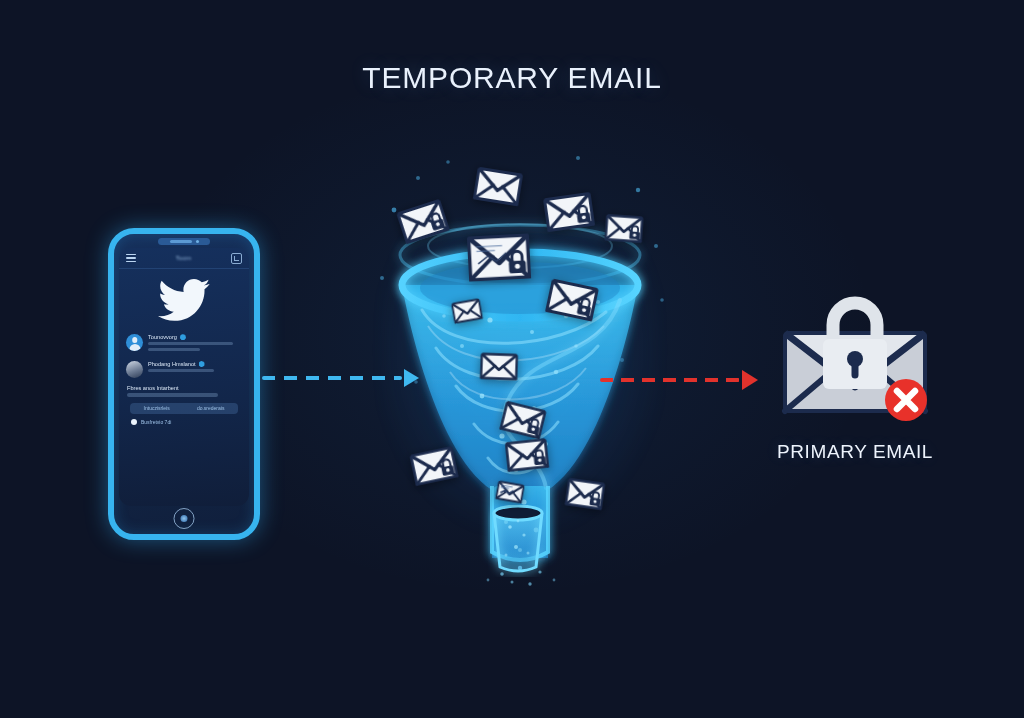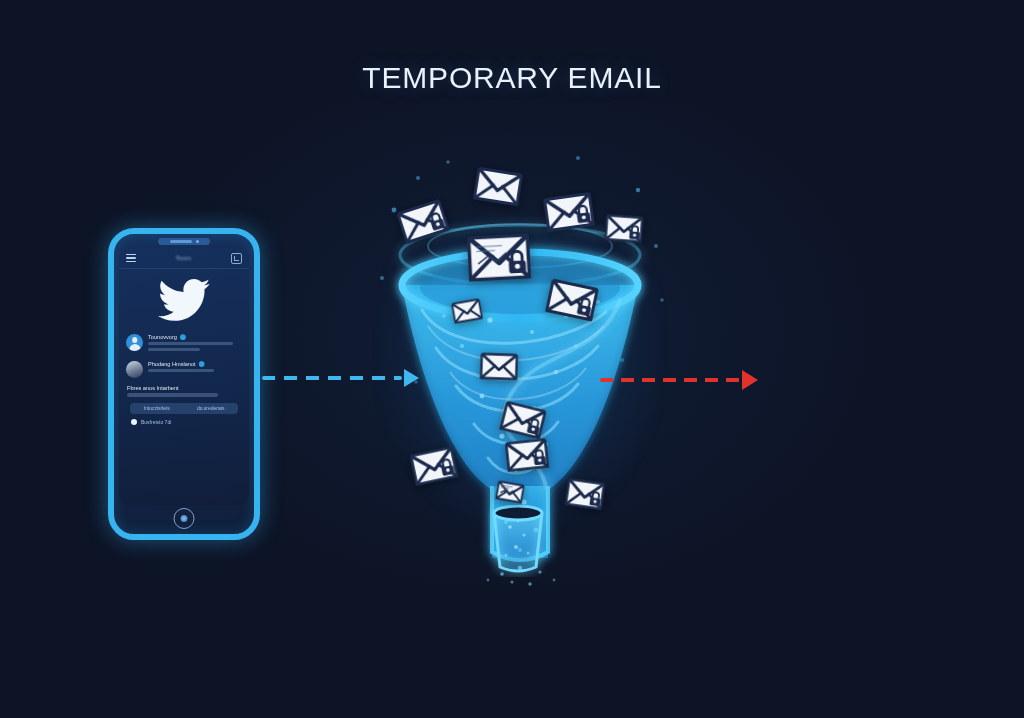--- a/index.html
+++ b/index.html
@@ -592,14 +592,35 @@
             </g>
           </svg></div>
       </div>
   </div>
 
   <div class="arrow arrow-red">
     <div class="dash-line"></div>
     <div class="head-tri"></div>
   </div>
 
+  <div class="primary-block">
+    <div class="primary-mail">
+      <svg width="160" height="130" viewBox="0 0 160 130" aria-hidden="true">
+
+        <rect x="10" y="38" width="140" height="78" rx="3" fill="#c9ced7"></rect>
+        <path d="M10 38 L80 92 L150 38 Z" fill="#e2e6ec"></path>
+        <path d="M10 38 L80 92 L150 38" fill="none" stroke="#1c2b4d" stroke-width="7" stroke-linejoin="round"></path>
+        <path d="M10 116 L62 72 M150 116 L98 72" stroke="#1c2b4d" stroke-width="6" fill="none" stroke-linecap="round"></path>
+        <rect x="10" y="38" width="140" height="78" rx="3" fill="none" stroke="#1c2b4d" stroke-width="4"></rect>
+
+        <path d="M58 48 L58 30 a22 22 0 0 1 44 0 L102 48" fill="none" stroke="#dfe4ea" stroke-width="13" stroke-linecap="round"></path>
+        <rect x="48" y="44" width="64" height="50" rx="6" fill="#e9edf2"></rect>
+        <circle cx="80" cy="64" r="8" fill="#1c2b4d"></circle>
+        <path d="M80 68 L80 80" stroke="#1c2b4d" stroke-width="7" stroke-linecap="round"></path>
+
+        <circle cx="131" cy="105" r="21" fill="#e8312a"></circle>
+        <path d="M122 96 L140 114 M140 96 L122 114" stroke="#ffffff" stroke-width="6.5" stroke-linecap="round"></path>
+      </svg>
+    </div>
+    <div class="primary-label">PRIMARY EMAIL</div>
+  </div>
 
 </div>
 
 </body></html>

